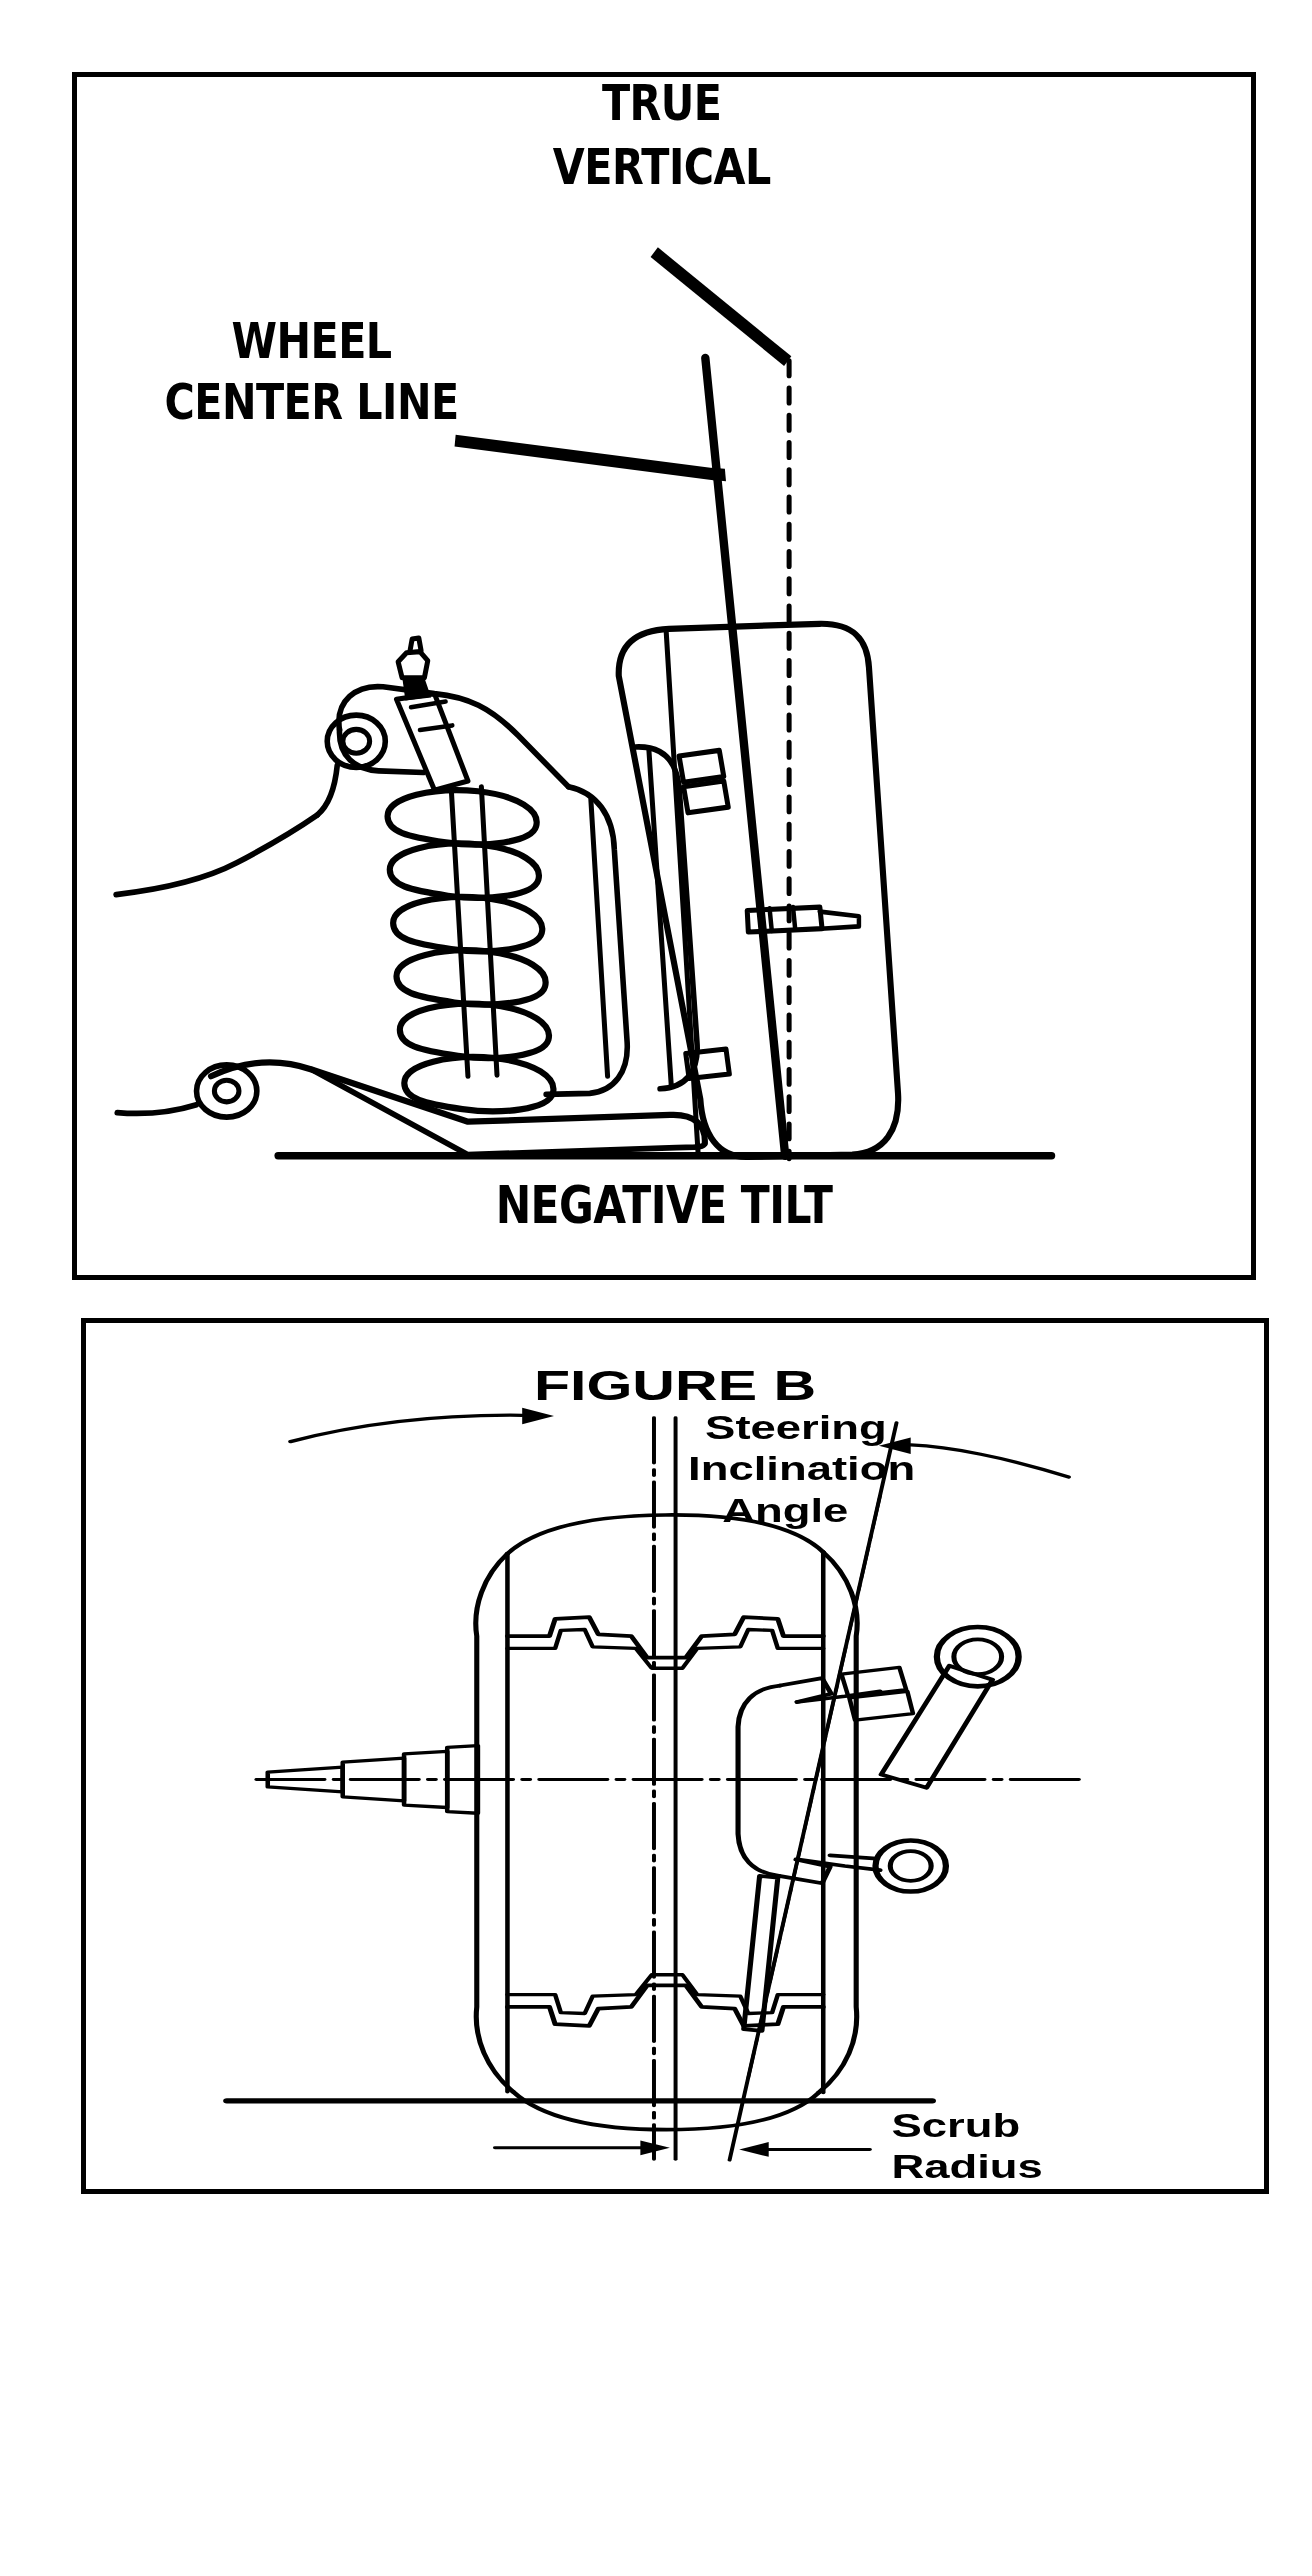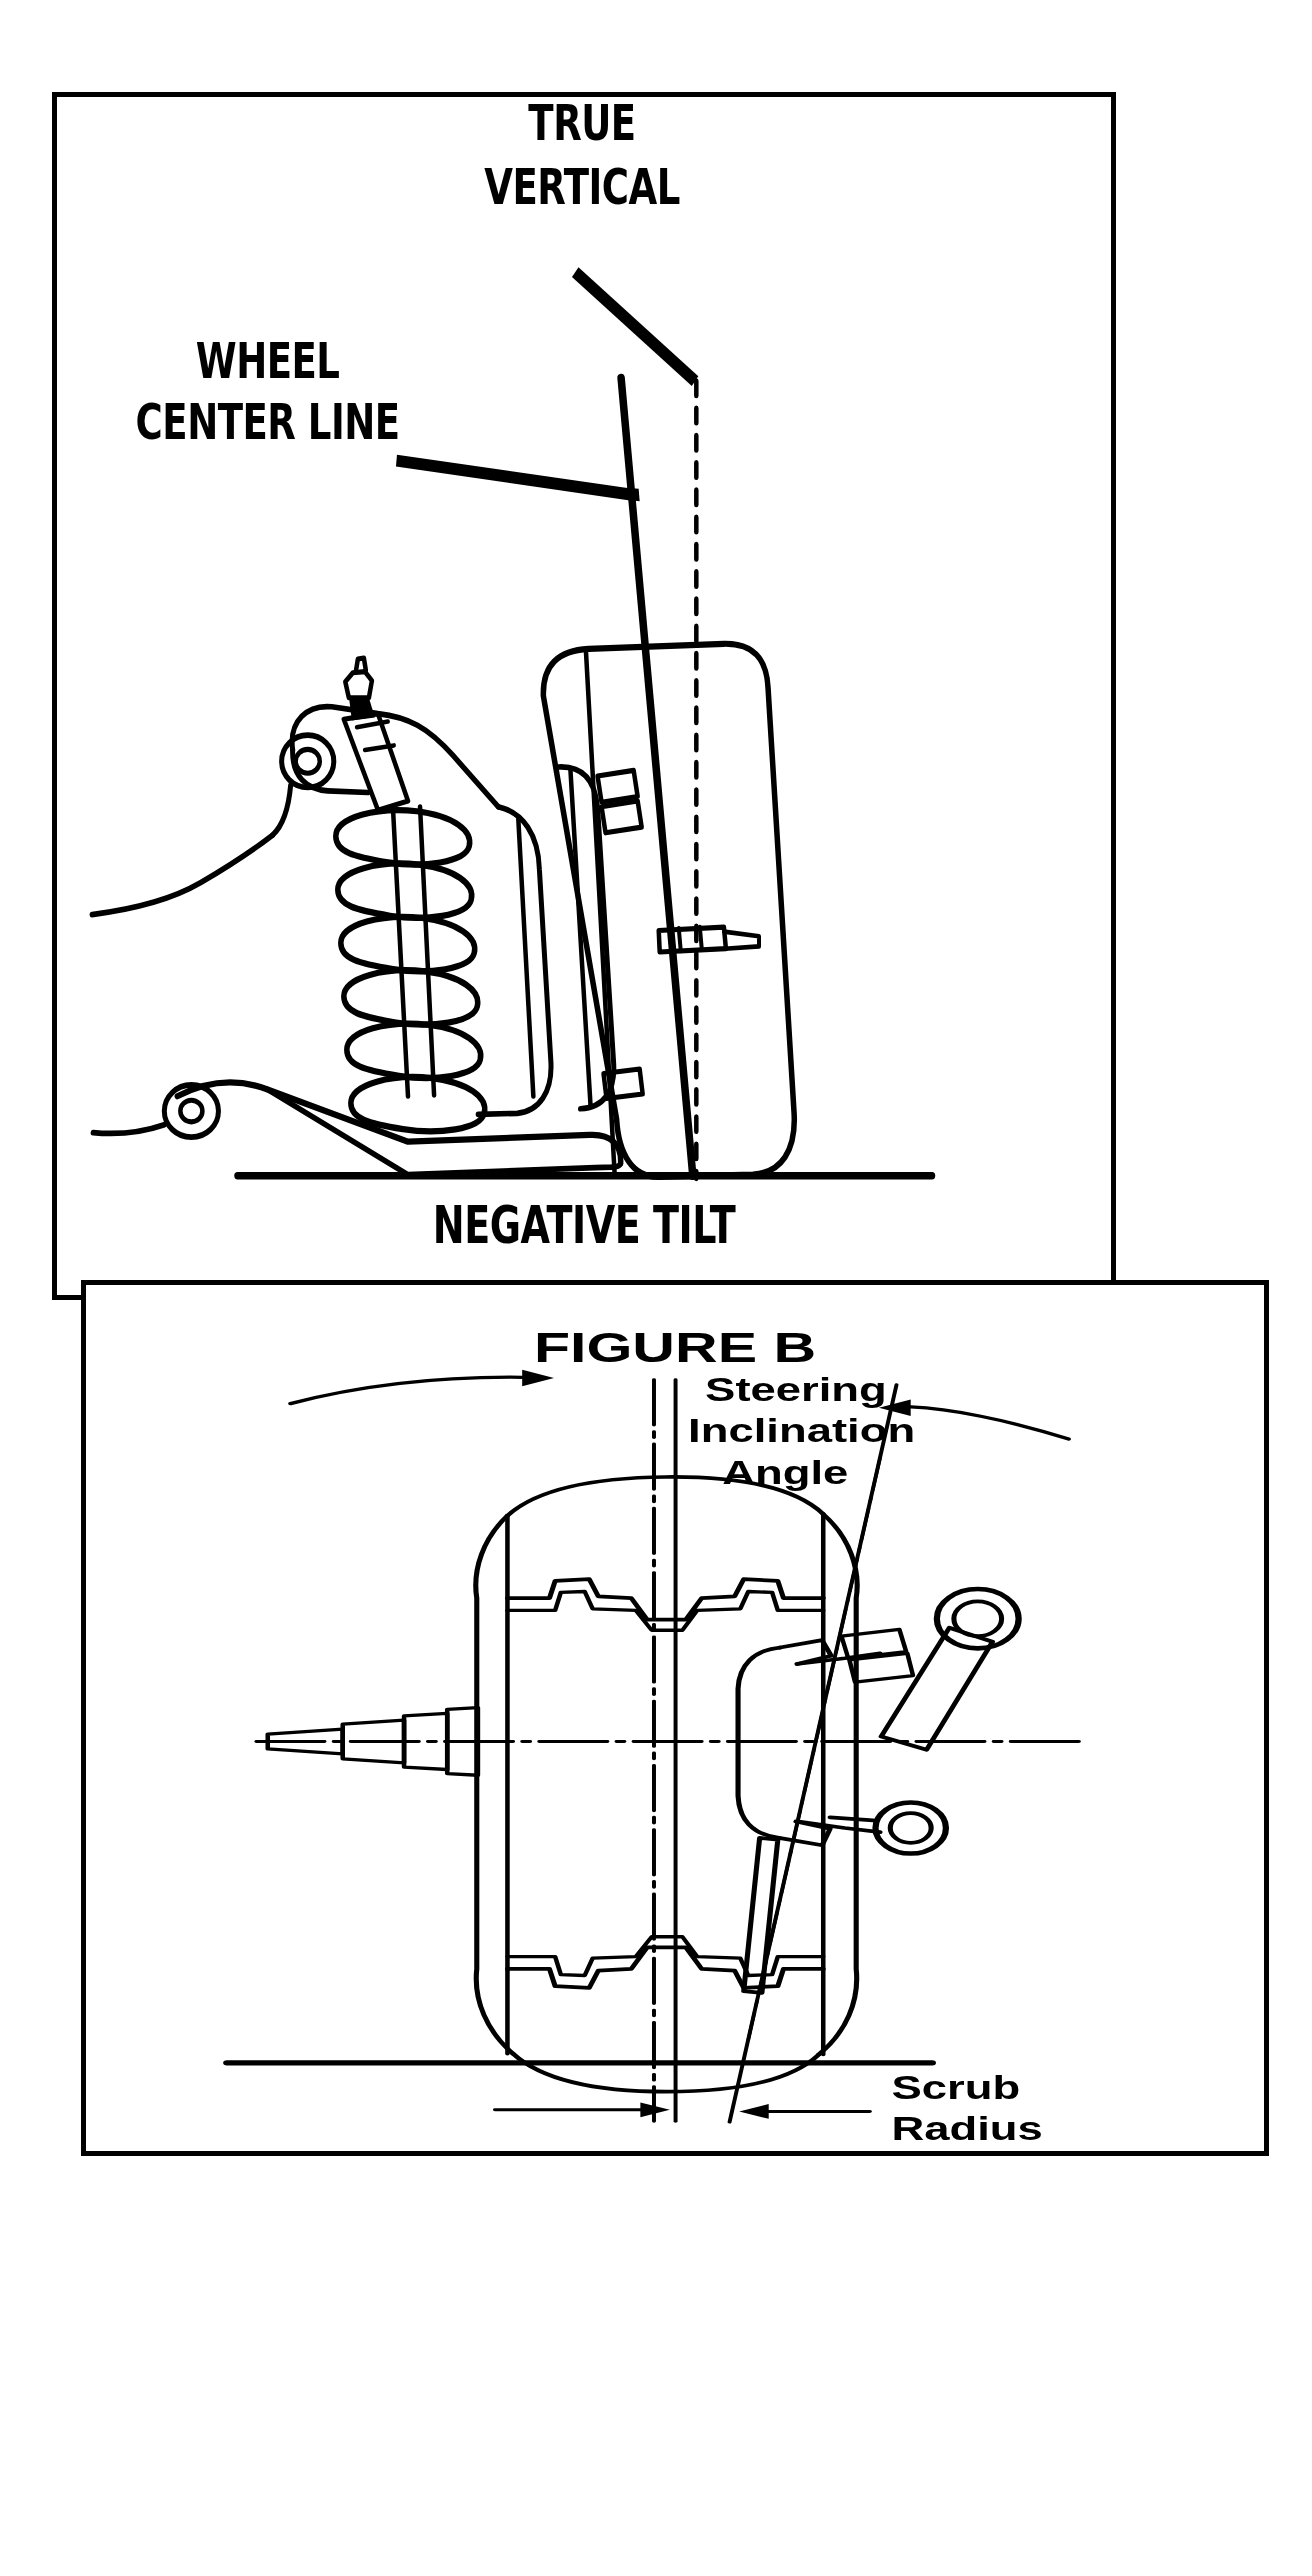--- a/index.html
+++ b/index.html
@@ -24,29 +24,28 @@
   }
 
   
   .panel {
     position: absolute;
     background: #ffffff;
     border: 5.1px solid #000000;
     box-sizing: border-box;
   }
   #panel-a {
-    left: 52px;
+    left: 72px;
     top: 72px;
-    width: 1064px;
+    width: 1184px;
     height: 1208px;
-    margin-top: 20px;
   }
   #panel-b {
     left: 81px;
-    top: 1280px;
+    top: 1318px;
     width: 1188px;
     height: 876px;
   }
 
   .panel-svg {
     display: block;
     width: 100%;
     height: 100%;
   }
 

